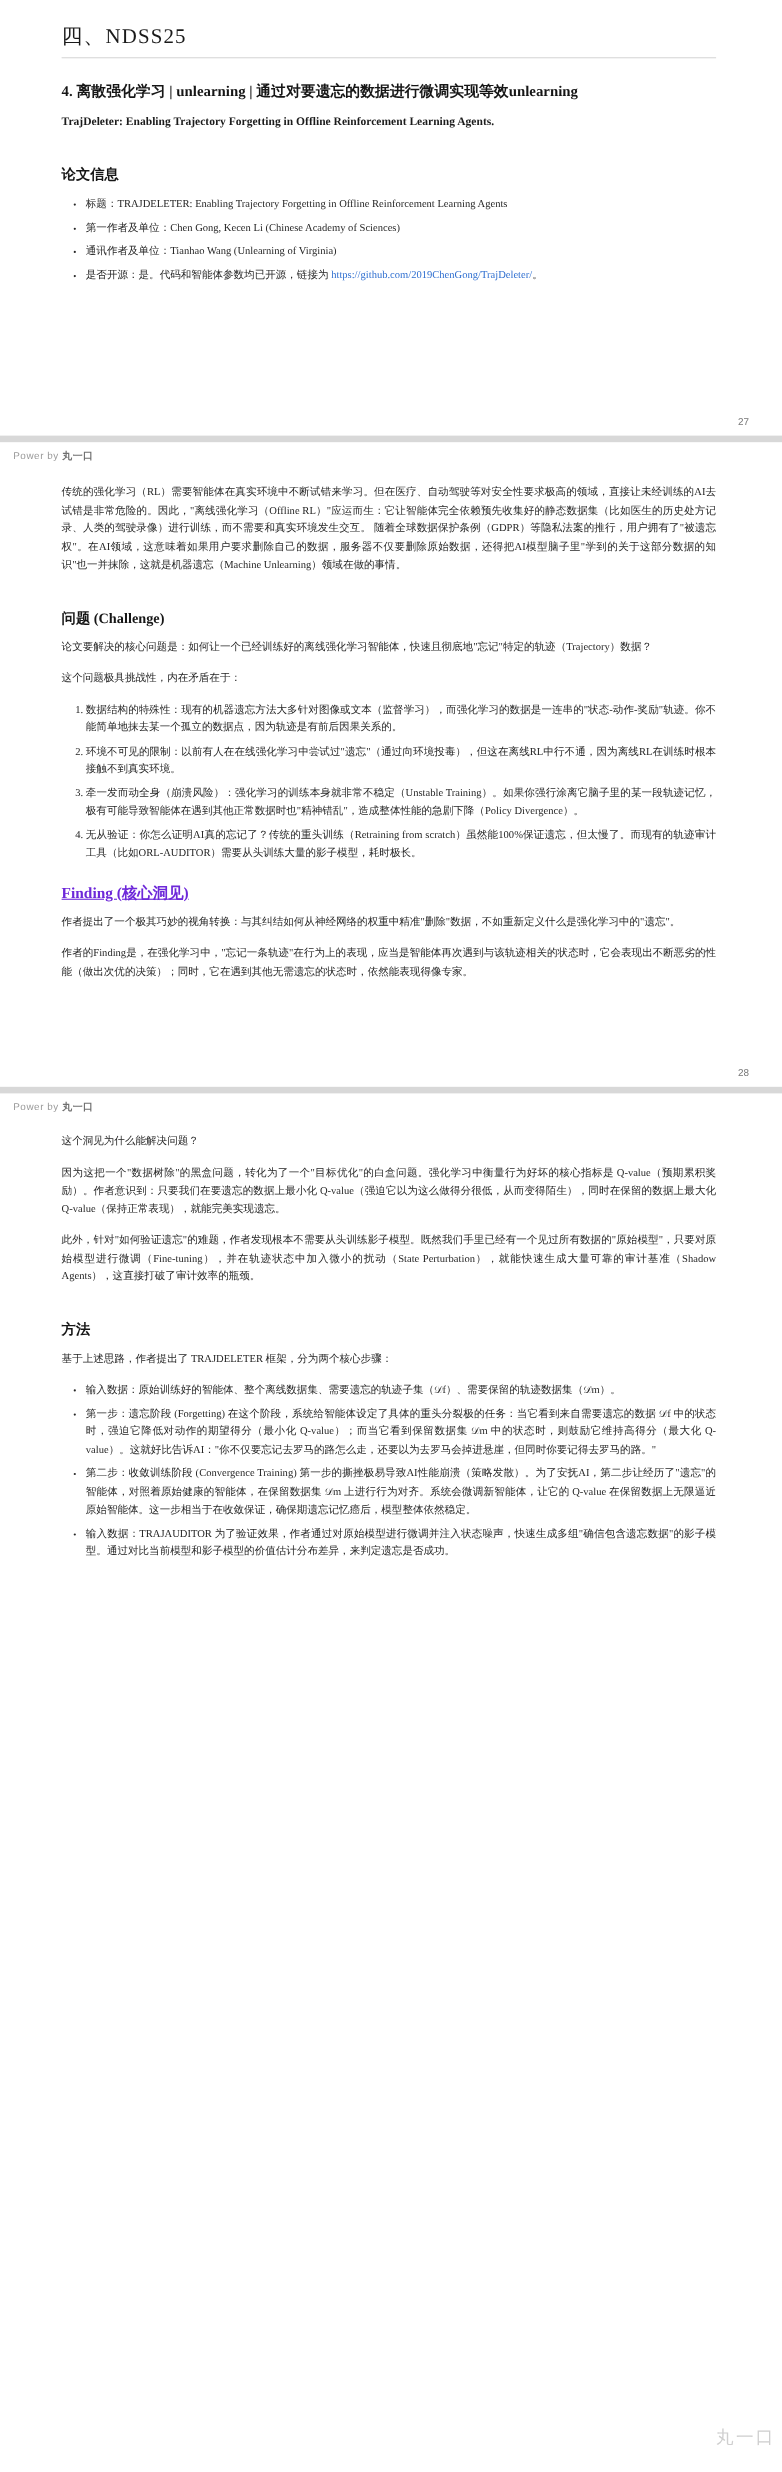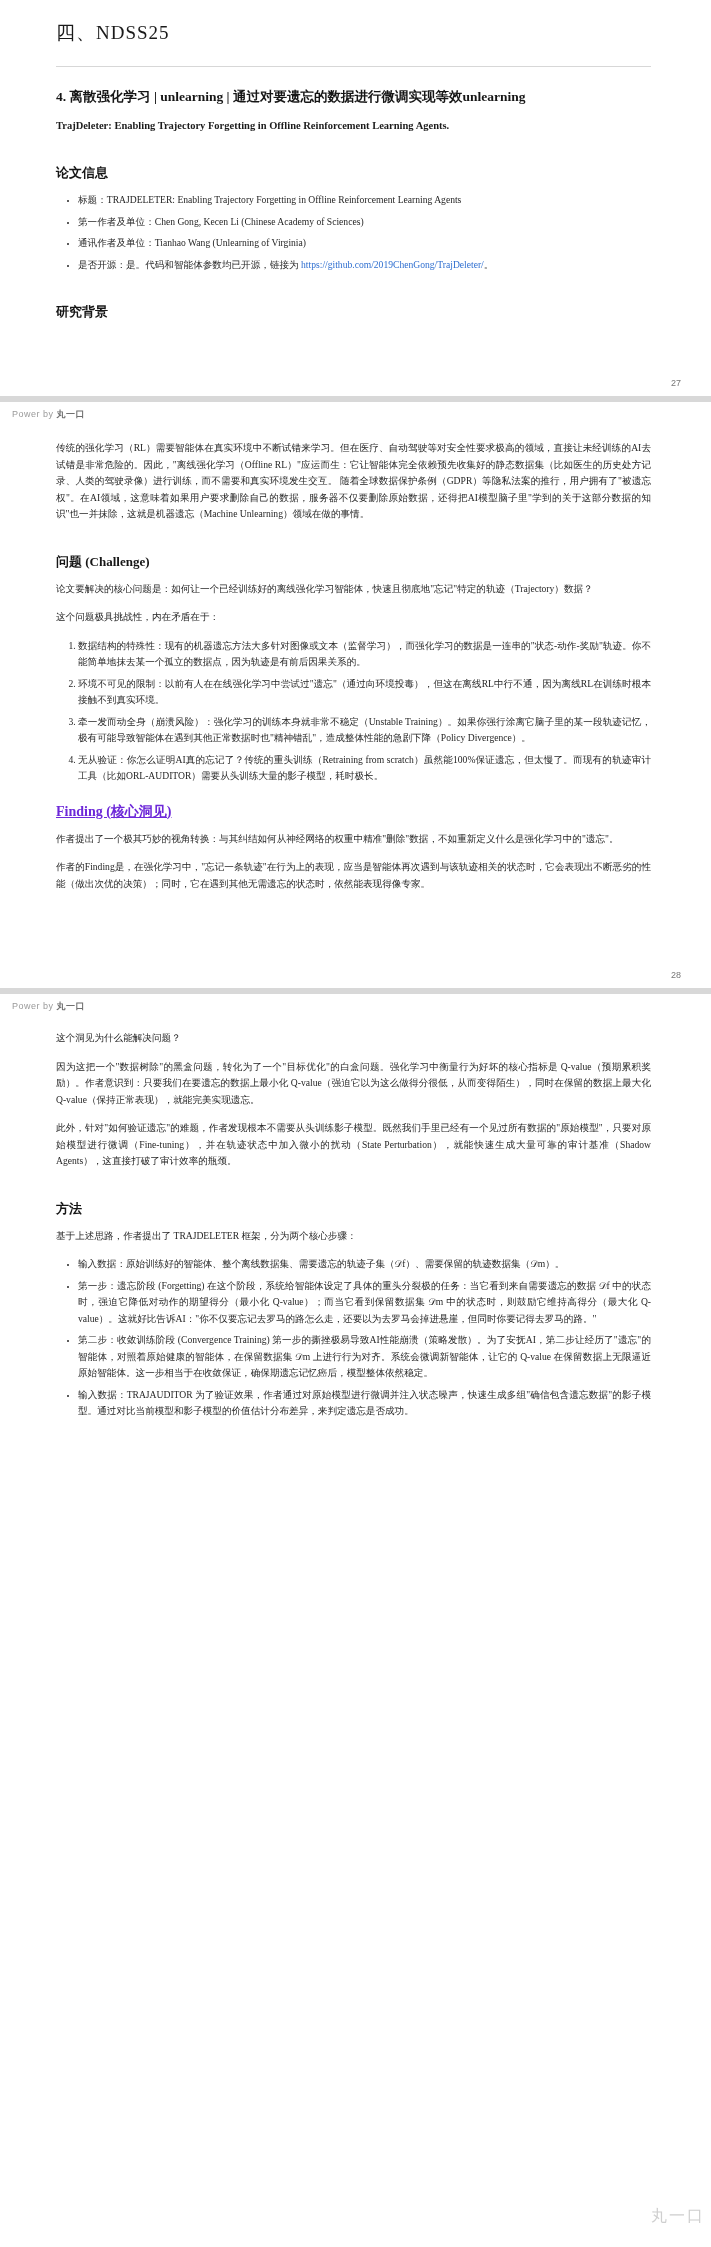--- a/index.html
+++ b/index.html
@@ -36,21 +36,21 @@
     color: #9a9a9a;
     font-family: "Liberation Sans", sans-serif;
     letter-spacing: 0.5px;
   }
   .watermark-bar b { color: #707070; font-weight: bold; }
 
   h1.doc-h1 {
     font-size: 19px;
     font-weight: normal;
     color: #1a1a1a;
-    margin: 20px 0 20px 0;
+    margin: 20px 0 6px 0;
     letter-spacing: 1px;
     font-family: "Liberation Serif", serif;
   }
   .rule {
     border: 0;
     border-top: 1px solid #d7d7d7;
     margin: 6px 0 20px 0;
   }
   h2.doc-h2 {
     font-size: 13.5px;
@@ -130,21 +130,20 @@
       <hr class="rule">
       <h2 class="doc-h2">4. 离散强化学习 | unlearning | 通过对要遗忘的数据进行微调实现等效unlearning</h2>
       <div class="sub-title">TrajDeleter: Enabling Trajectory Forgetting in Offline Reinforcement Learning Agents.</div>
       <h3 class="doc-h3">论文信息</h3>
       <ul class="doc-ul">
         <li>标题：TRAJDELETER: Enabling Trajectory Forgetting in Offline Reinforcement Learning Agents</li>
         <li>第一作者及单位：Chen Gong, Kecen Li (Chinese Academy of Sciences)</li>
         <li>通讯作者及单位：Tianhao Wang (Unlearning of Virginia)</li>
         <li>是否开源：是。代码和智能体参数均已开源，链接为 <a class="lnk" href="#">https://github.com/2019ChenGong/TrajDeleter/</a>。</li>
       </ul>
-      <h3 class="doc-h3">研究背景</h3>
       <div class="spacer-blank"></div>
     </div>
     <div class="pgnum">27</div>
   </div>
 
   <div class="page page-2">
     <div class="watermark-bar">
       <span>Power by</span>
       <b>丸一口</b>
     </div>

